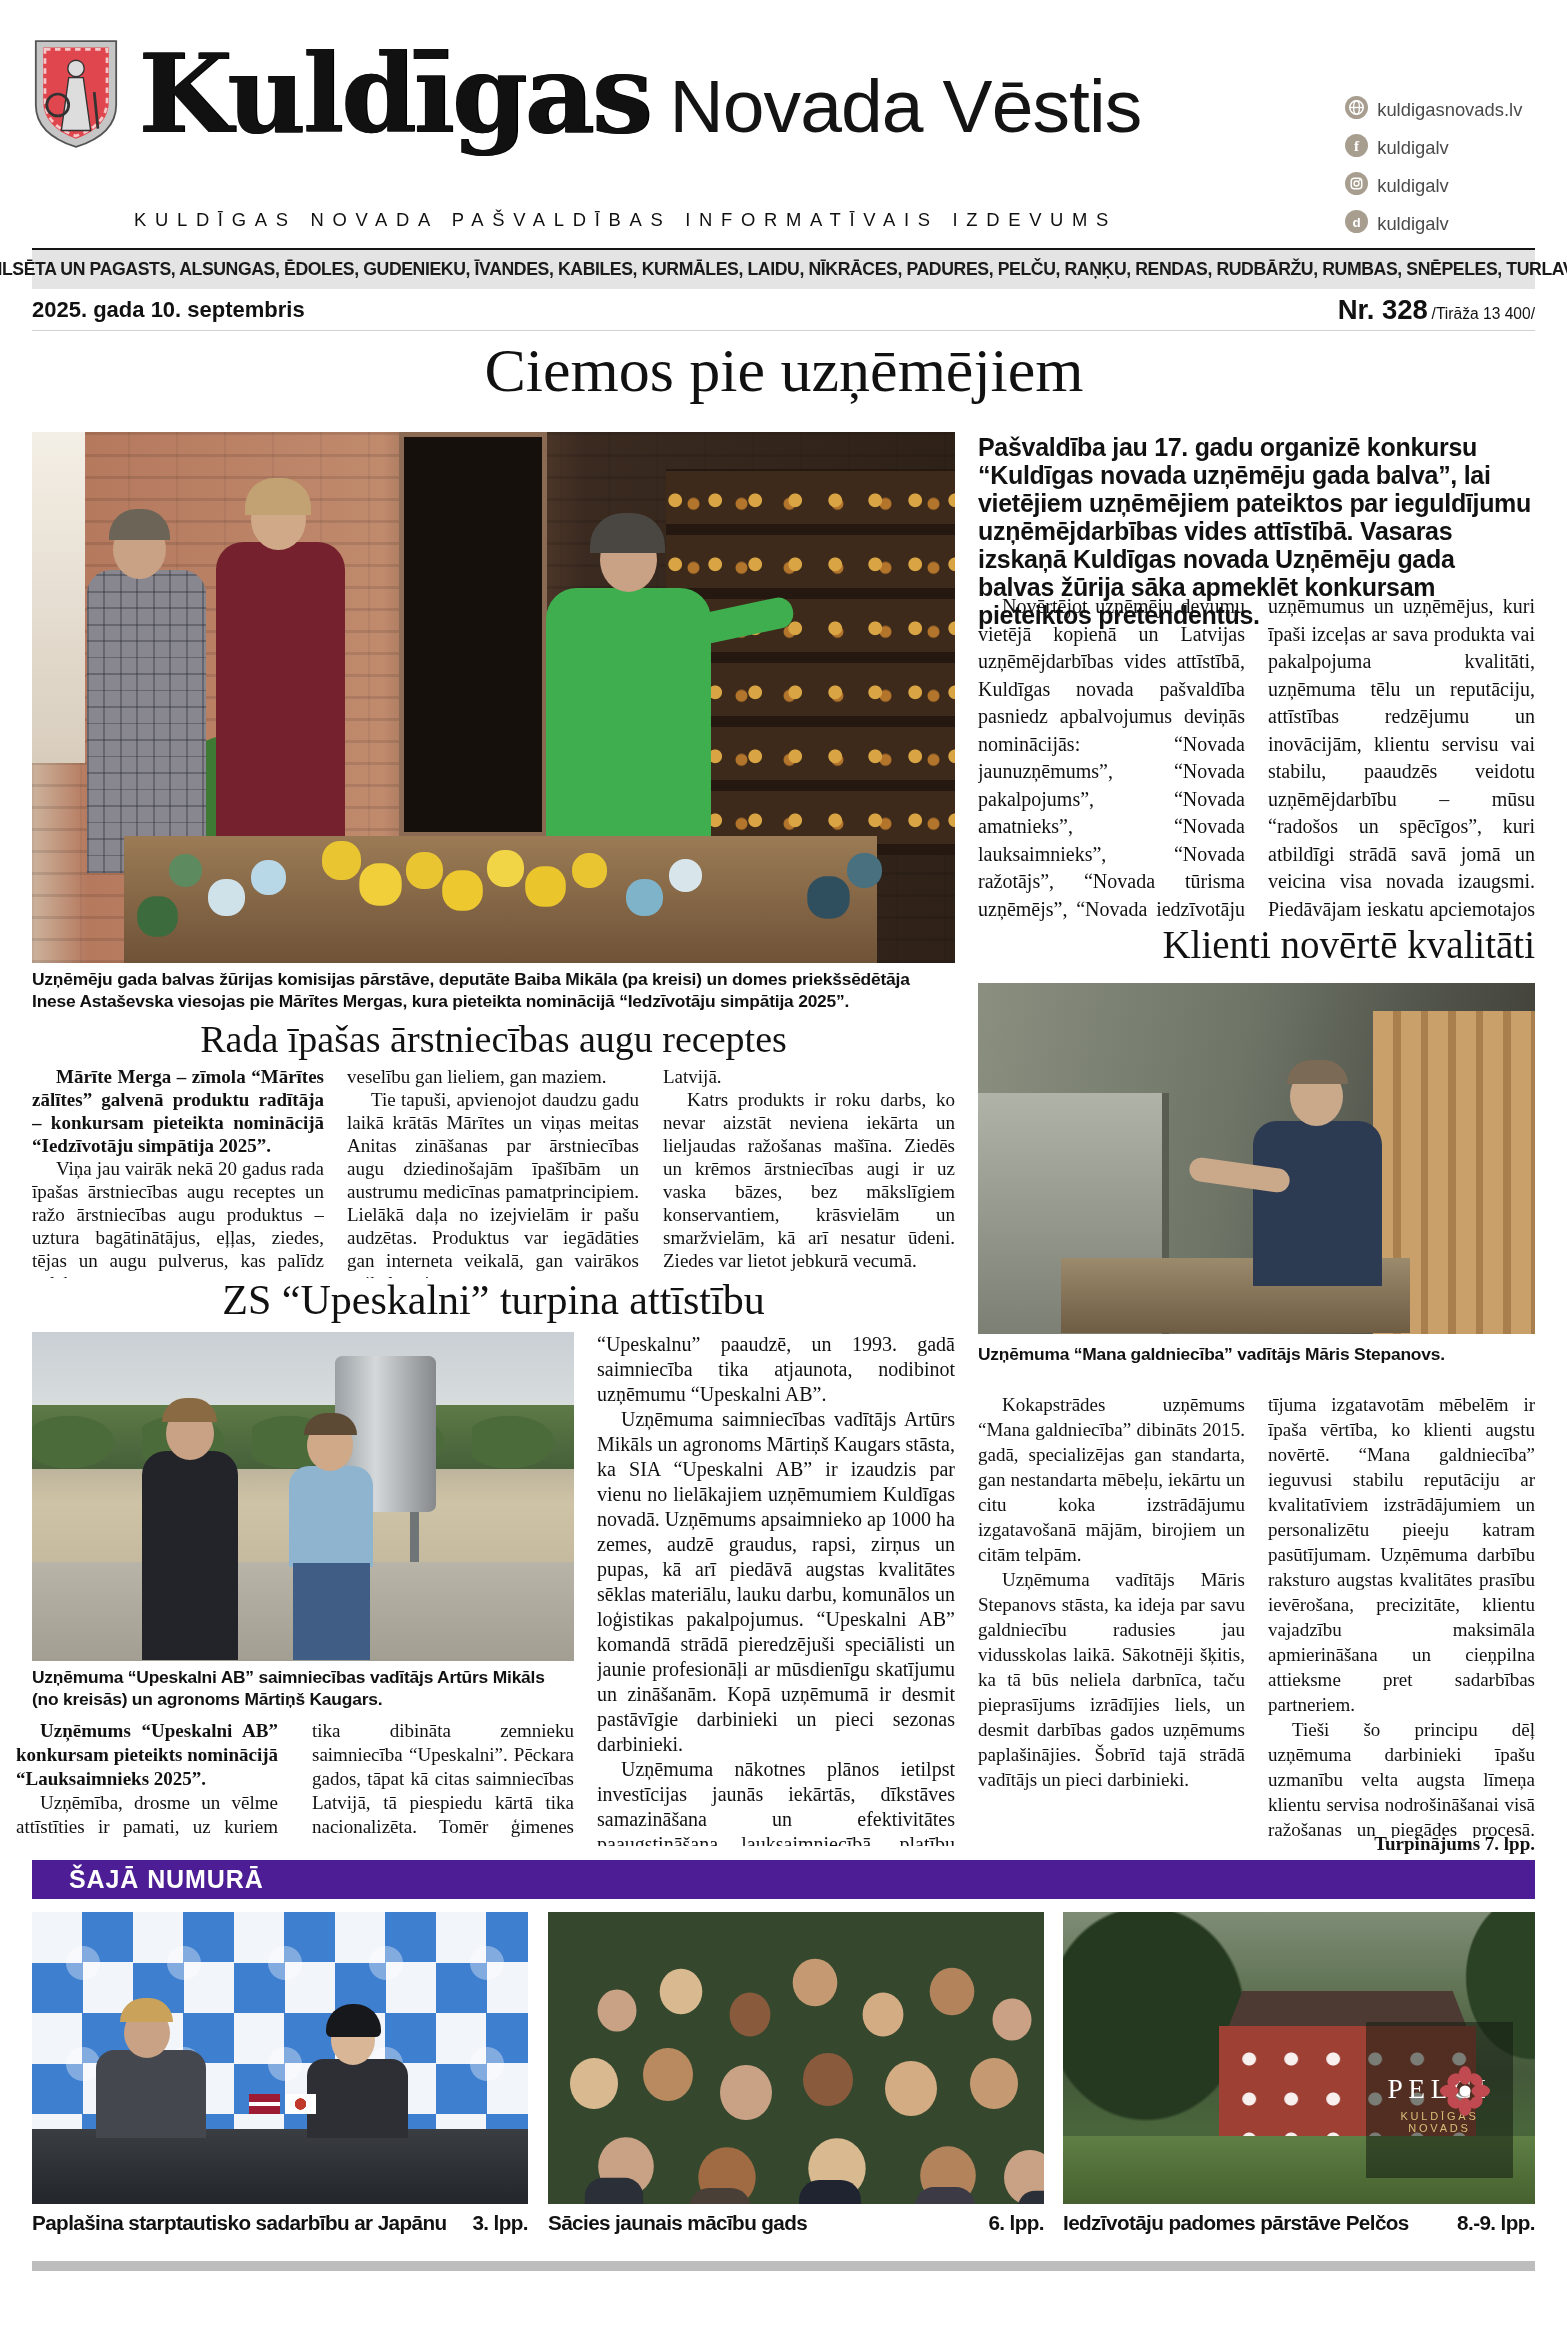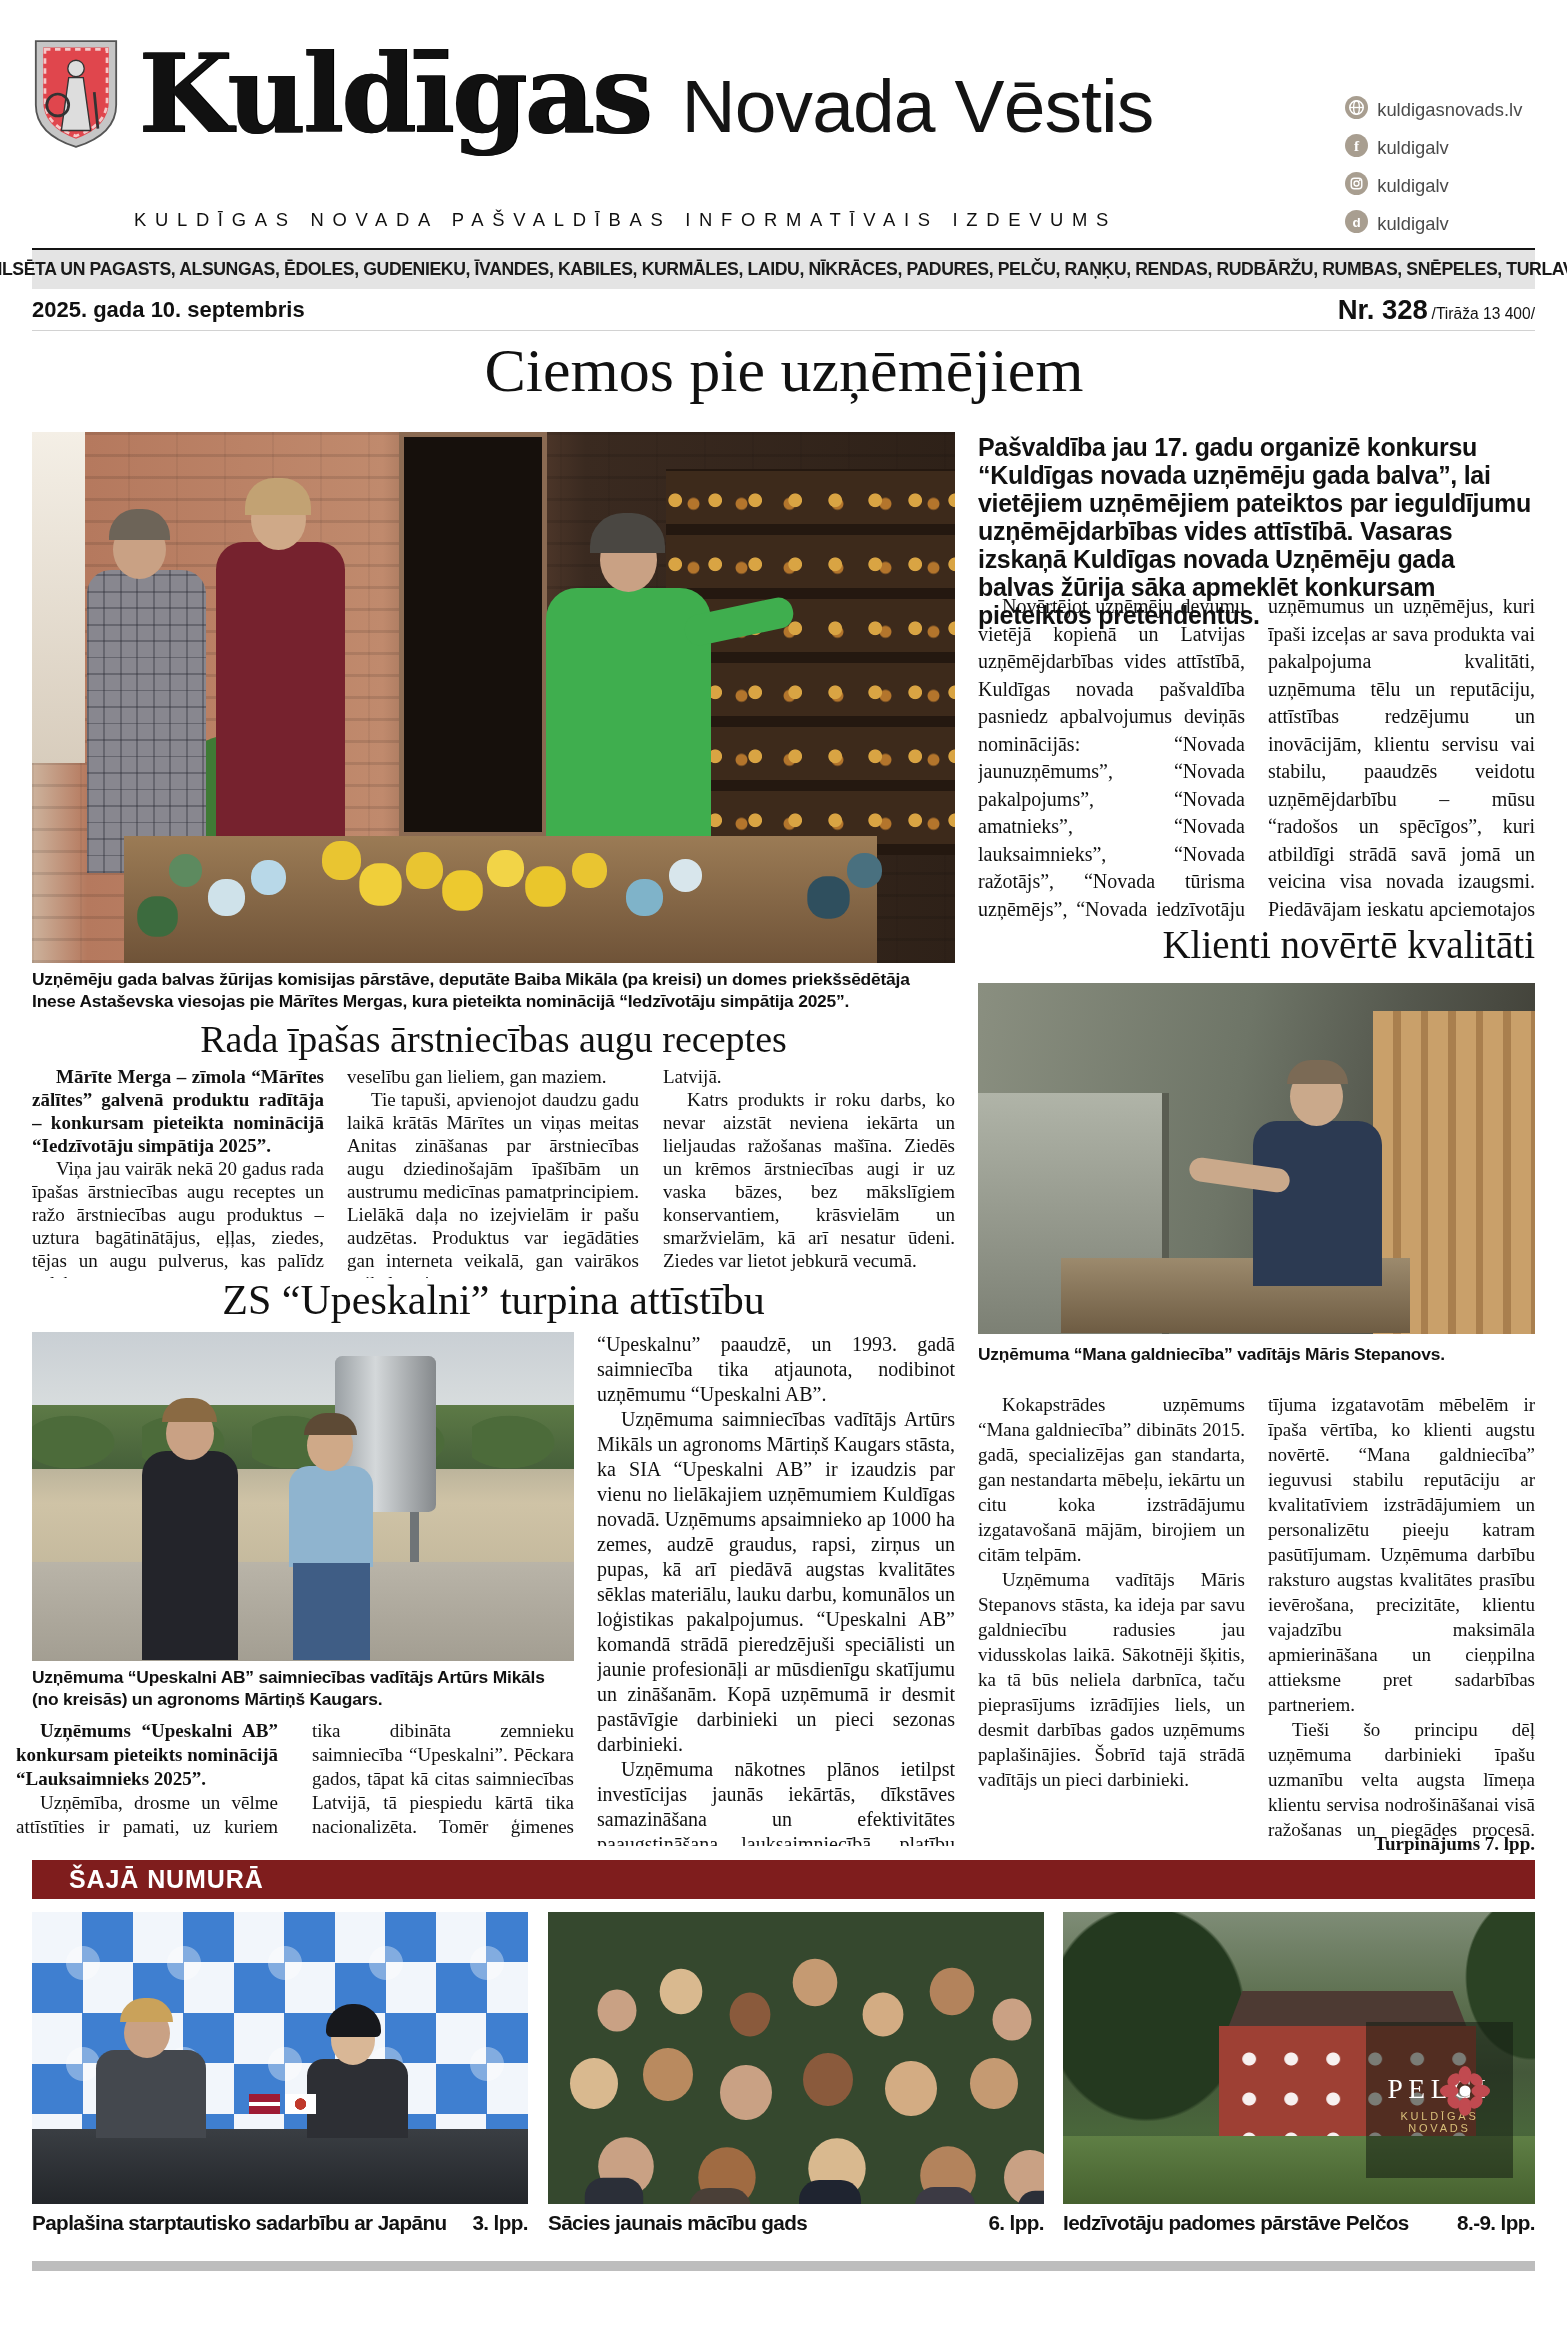--- a/index.html
+++ b/index.html
@@ -6,21 +6,21 @@
   body{width:1568px;height:2351px;position:relative;background:#fff;overflow:hidden;
        font-family:"Liberation Serif","DejaVu Serif",serif;color:#111}
   .abs{position:absolute}
   .sans{font-family:"Liberation Sans","DejaVu Sans",sans-serif}
   .serif{font-family:"Liberation Serif","DejaVu Serif",serif}
   .just{text-align:justify}
   
   .mast-script{font-family:"DejaVu Serif",serif;font-weight:700;font-size:108px;line-height:1;
                letter-spacing:-2.8px;text-shadow:1.4px 0 0 #000}
   .mast-rest{font-family:"Liberation Sans","DejaVu Sans",sans-serif;font-weight:400;font-size:75px;
-             line-height:1;color:#141414;margin-left:32px;letter-spacing:-0.9px}
+             line-height:1;color:#141414;margin-left:20px;letter-spacing:-0.9px}
   .mast-sub{font-family:"Liberation Sans","DejaVu Sans",sans-serif;font-size:18.4px;letter-spacing:8.7px;
             color:#101010;white-space:nowrap}
   .soc-row{display:flex;align-items:center;gap:9.2px;margin-bottom:11px}
   .soc-label{font-family:"Liberation Sans",sans-serif;font-size:18.4px;color:#4a4a4a}
   
   .towns{left:32px;top:248px;width:1503px;height:39px;background:#e4e4e4;border-top:2.8px solid #141414;
          display:flex;align-items:center;justify-content:center}
   .towns span{font-family:"Liberation Sans",sans-serif;font-weight:700;font-size:18px;color:#1a1a1a;
               letter-spacing:-0.4px;transform:scaleX(.98);white-space:nowrap}
   .dateline{left:32px;top:290px;width:1503px;height:40px;display:flex;align-items:center;
@@ -45,21 +45,21 @@
   .c-a3s{font-size:19px;line-height:24px}
   .c-a3m{font-size:20px;line-height:25px}
   .c-a4{font-size:19px;line-height:25px}
   .caption{font-family:"Liberation Sans",sans-serif;font-weight:700;font-size:17.4px;line-height:22px;
            letter-spacing:-0.2px}
   .contin{font-weight:700;font-size:19px;text-align:right}
   
   .photo{position:absolute;overflow:hidden;background:#777}
   .photo *{position:absolute}
   
-  .goldbar{left:32px;top:1860px;width:1503px;height:39px;background:#7f1d1d;display:flex;align-items:center}
+  .goldbar{left:32px;top:1860px;width:1503px;height:39px;background:#4c1d95;display:flex;align-items:center}
   .goldbar span{font-family:"Liberation Sans",sans-serif;font-weight:700;font-size:25px;color:#fff;
                 letter-spacing:0.9px;margin-left:37px}
   .bcap{top:2211px;display:flex;justify-content:space-between;align-items:baseline;
         font-family:"Liberation Sans",sans-serif;font-weight:700;font-size:20.7px;letter-spacing:-0.6px}
   .graybar{left:32px;top:2261px;width:1503px;height:10px;background:#bdbdbd}
 </style>
 </head>
 <body>
 
 <div class="abs" style="left:34px;top:39px;width:84px;height:110px">

